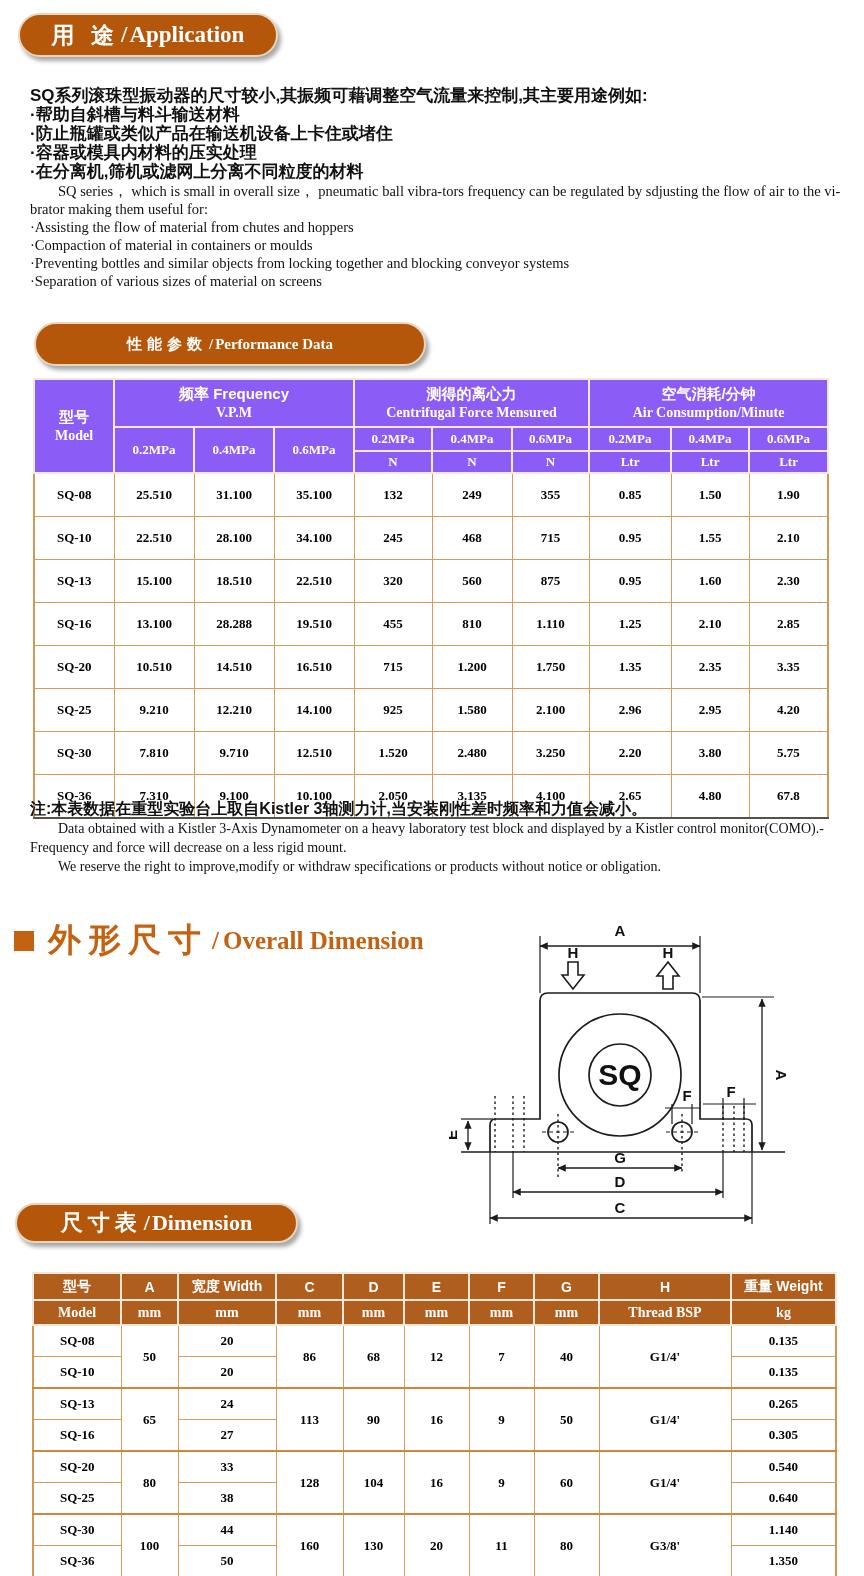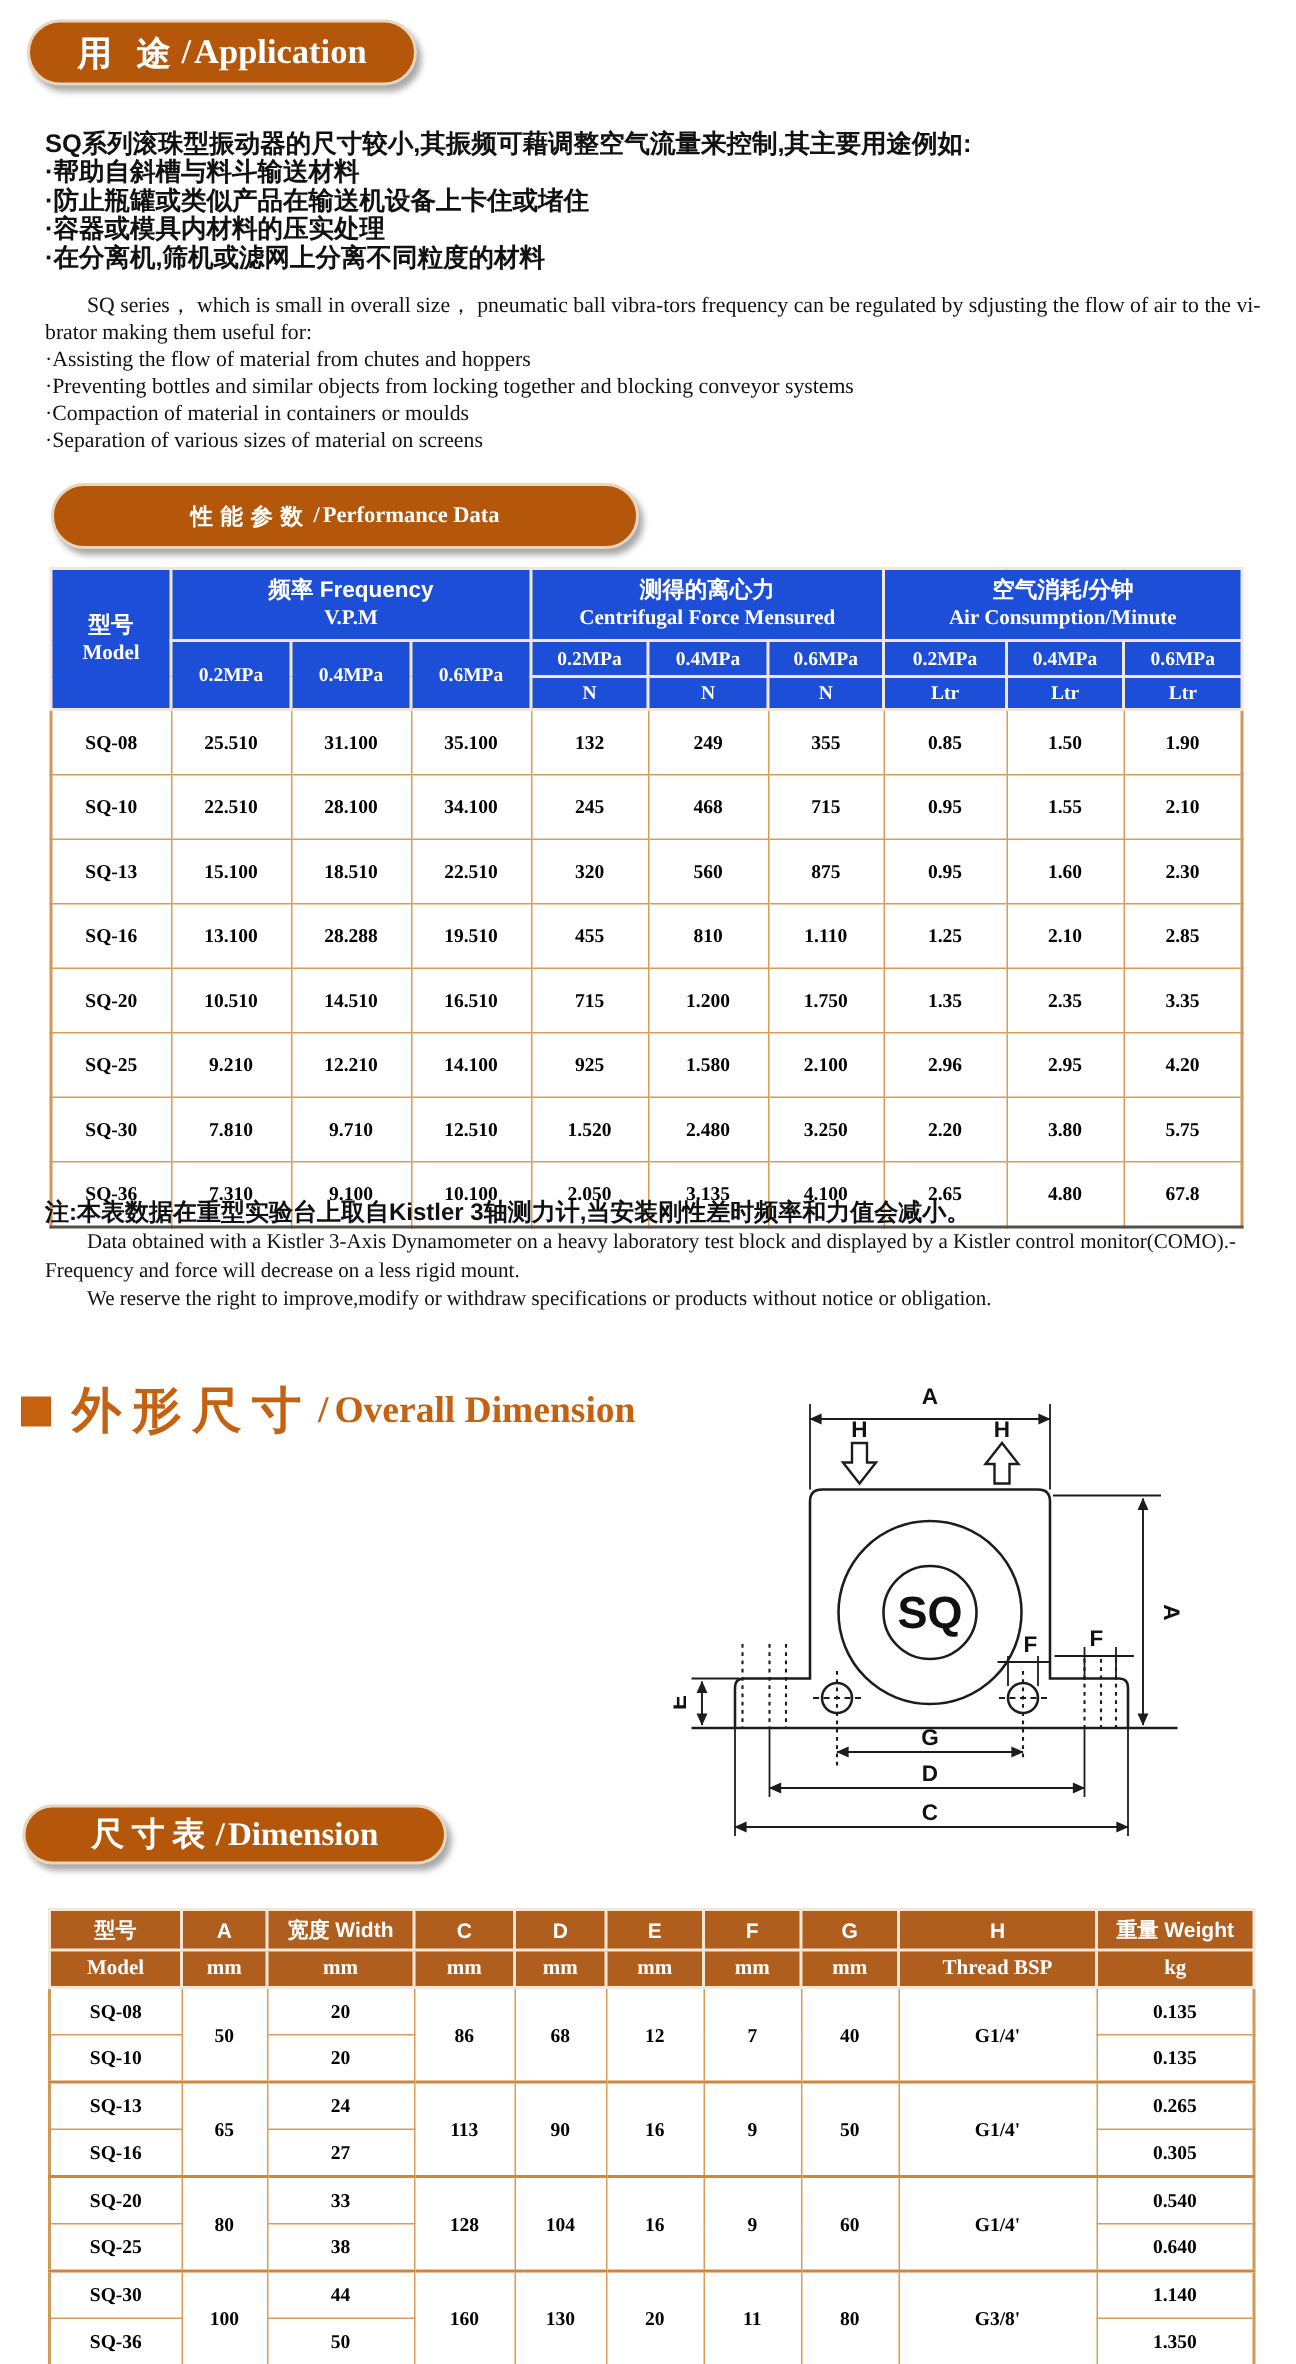--- a/index.html
+++ b/index.html
@@ -13,26 +13,26 @@
   .pill .zh{font-weight:bold;letter-spacing:5px;font-family:"Liberation Sans",sans-serif;}
   .pill .sep{font-family:"Liberation Serif",serif;font-weight:bold;margin:0 2px;}
   .pill .en{font-family:"Liberation Serif",serif;font-weight:bold;}
   #pill-application{left:18px;top:13px;width:260px;height:44px;font-size:23px;}
   #pill-performance{left:34px;top:322px;width:392px;height:44px;font-size:15px;}
   #pill-dimension{left:15px;top:1203px;width:283px;height:40px;font-size:22px;}
 
   
   #app-zh{position:absolute;left:30px;top:74px;font-size:17px;font-weight:bold;line-height:19px;white-space:nowrap;margin-top:12px;}
   #app-en{position:absolute;left:30px;top:182px;font-family:"Liberation Serif",serif;font-size:14.5px;line-height:18px;white-space:nowrap;}
-  #app-en .indent{padding-left:28px;margin-top:13px;}
+  #app-en .indent{padding-left:28px;}
 
   
   #perf-table{position:absolute;left:33px;top:378px;width:794px;border-collapse:collapse;table-layout:fixed;
               border:2px solid;border-color:#6b5a45 #cf9a58 #55504a #cf9a58;}
-  #perf-table th{background:#1d4ed8;color:#fff;border:2px solid #f3e8d7;padding:0;vertical-align:middle;text-align:center;}
+  #perf-table th{background:#8b5cf6;color:#fff;border:2px solid #f3e8d7;padding:0;vertical-align:middle;text-align:center;}
   #perf-table .g-zh{font-size:15px;font-weight:bold;line-height:20px;}
   #perf-table .g-en{font-family:"Liberation Serif",serif;font-size:14px;font-weight:bold;line-height:18px;}
   #perf-table tr.h1 th{height:46px;}
   #perf-table tr.h2 th{height:22px;font-family:"Liberation Serif",serif;font-size:13px;font-weight:bold;}
   #perf-table tr.h3 th{height:20px;font-family:"Liberation Serif",serif;font-size:13px;font-weight:bold;}
   #perf-table td{background:#fff;border:1px solid #d99c58;height:40px;text-align:center;
                  font-family:"Liberation Serif",serif;font-size:13px;font-weight:bold;color:#000;}
 
   
   #notes{position:absolute;left:30px;top:798px;white-space:nowrap;}
@@ -83,22 +83,22 @@
     <div>·帮助自斜槽与料斗输送材料</div>
     <div>·防止瓶罐或类似产品在输送机设备上卡住或堵住</div>
     <div>·容器或模具内材料的压实处理</div>
     <div>·在分离机,筛机或滤网上分离不同粒度的材料</div>
   </div>
 
   <div id="app-en">
     <div class="indent">SQ series， which is small in overall size， pneumatic ball vibra-tors frequency can be regulated by sdjusting the flow of air to the vi-</div>
     <div>brator making them useful for:</div>
     <div>·Assisting the flow of material from chutes and hoppers</div>
+    <div>·Compaction of material in containers or moulds</div>
     <div>·Preventing bottles and similar objects from locking together and blocking conveyor systems</div>
-    <div>·Compaction of material in containers or moulds</div>
     <div>·Separation of various sizes of material on screens</div>
   </div>
 
   <div class="pill" id="pill-performance">
     <span class="zh">性能参数</span>
       <span class="sep">/</span>
       <span class="en">Performance Data</span>
   </div>
 
   <table id="perf-table">

